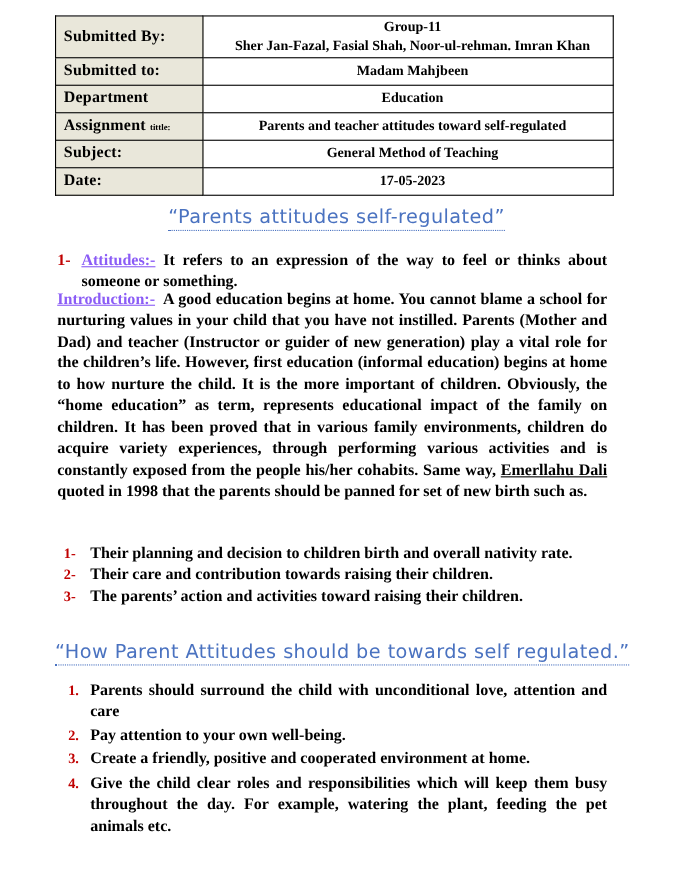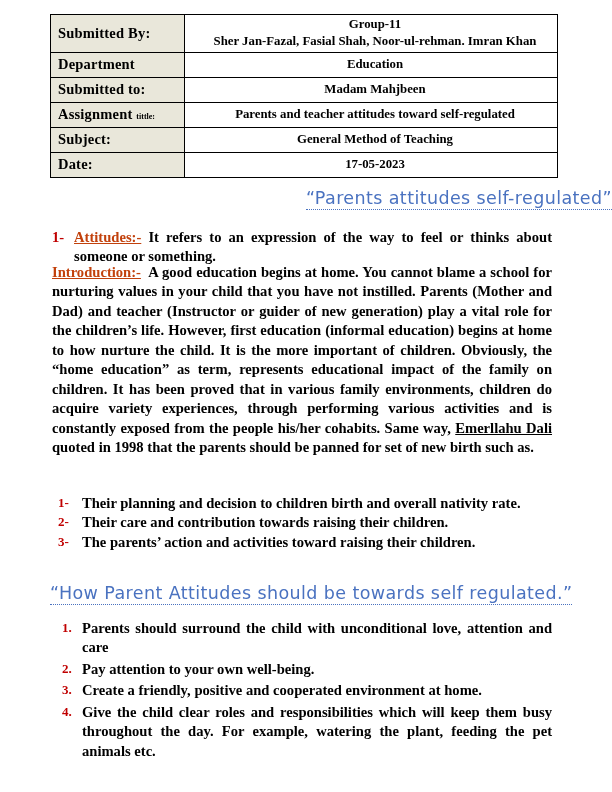--- a/index.html
+++ b/index.html
@@ -70,21 +70,21 @@
     font-weight: normal;
     letter-spacing: .4px;
     border-bottom: 1.5px dotted #4a72c0;
     display: inline-block;
     padding-bottom: 1px;
     line-height: 1.15;
   }
   .heading-wrap-center {
     position: absolute;
     left: 0; right: 0;
-    text-align: right;
+    text-align: center;
   }
   .heading-wrap-left {
     position: absolute;
     left: 50px;
     text-align: left;
   }
   #heading-1-wrap { top: 188px; }
   #heading-2-wrap { top: 583px; }
 
   
@@ -98,21 +98,21 @@
     text-align: justify;
     text-justify: inter-word;
   }
   .body-block p { margin: 0; }
 
   .num-red {
     color: #c00000;
     font-weight: bold;
   }
   .term-blue {
-    color: #c2410c;
+    color: #8b5cf6;
     text-decoration: underline;
     font-weight: bold;
   }
   .name-underline {
     text-decoration: underline;
     font-weight: bold;
   }
 
   
   .hang-item {
@@ -172,29 +172,29 @@
   <table class="info-table">
     <tbody>
       <tr class="row-tall">
         <td class="label-cell"><span>Submitted By:</span></td>
         <td class="value-cell">
           <span class="value-line">Group-11</span>
           <span class="value-line">Sher Jan-Fazal, Fasial Shah, Noor-ul-rehman. Imran Khan</span>
         </td>
       </tr>
       <tr class="row-std">
+        <td class="label-cell"><span>Submitted to:</span></td>
+        <td class="value-cell">
+            <span class="value-line">Madam Mahjbeen</span>
+          </td>
+      </tr>
+      <tr class="row-std">
         <td class="label-cell"><span>Department</span></td>
         <td class="value-cell">
             <span class="value-line">Education</span>
-          </td>
-      </tr>
-      <tr class="row-std">
-        <td class="label-cell"><span>Submitted to:</span></td>
-        <td class="value-cell">
-            <span class="value-line">Madam Mahjbeen</span>
           </td>
       </tr>
       <tr class="row-std">
         <td class="label-cell"><span>Assignment</span> <span class="label-small">tittle:</span></td>
         <td class="value-cell">
             <span class="value-line">Parents and teacher attitudes toward self-regulated</span>
           </td>
       </tr>
       <tr class="row-std">
         <td class="label-cell"><span>Subject:</span></td>

